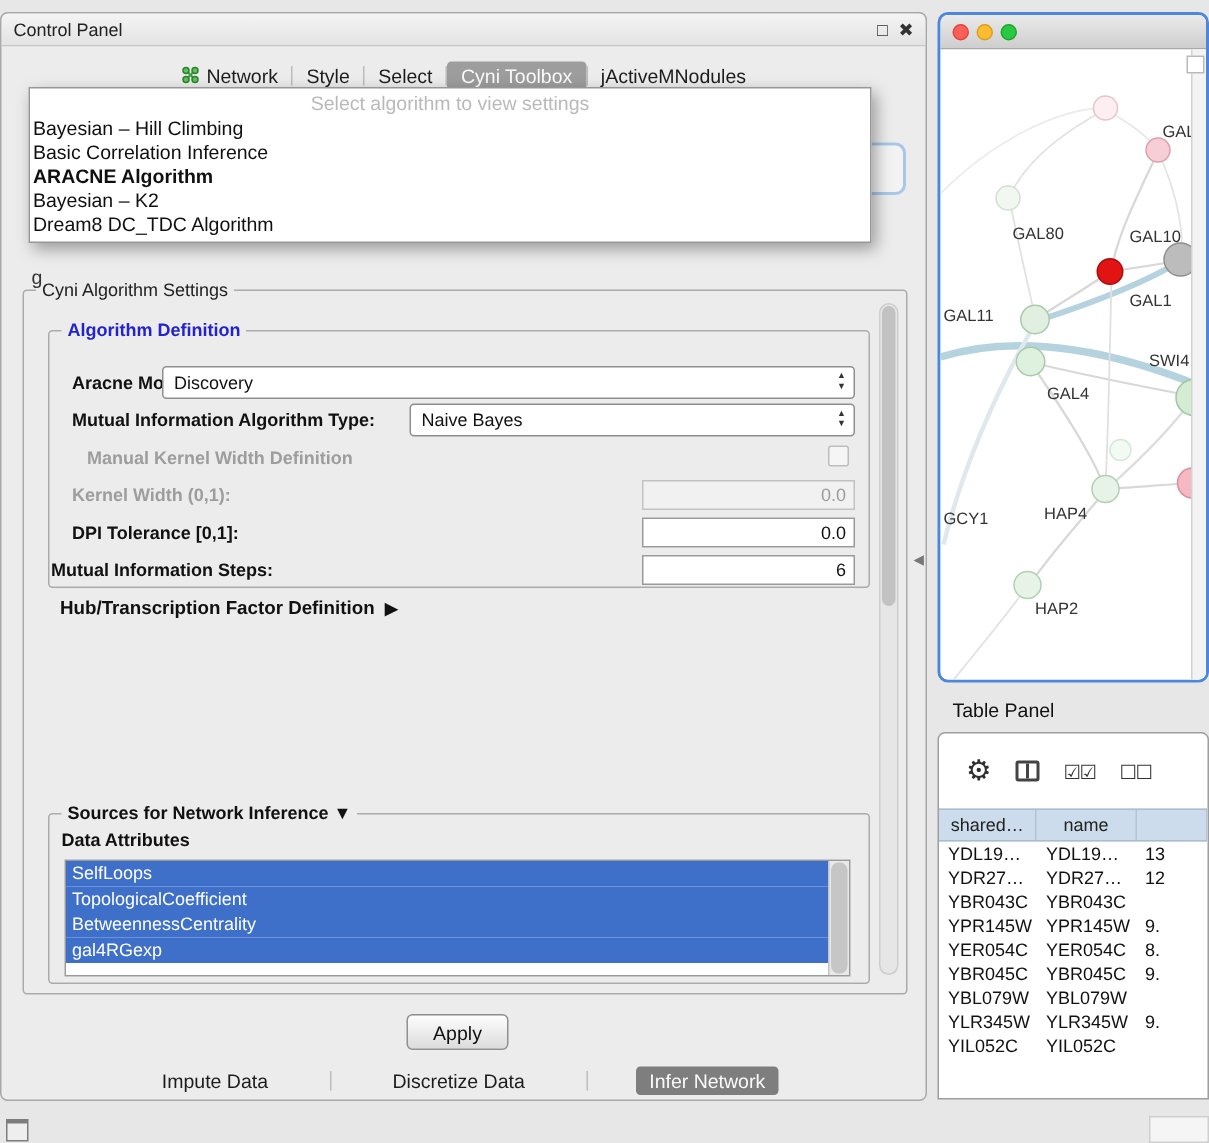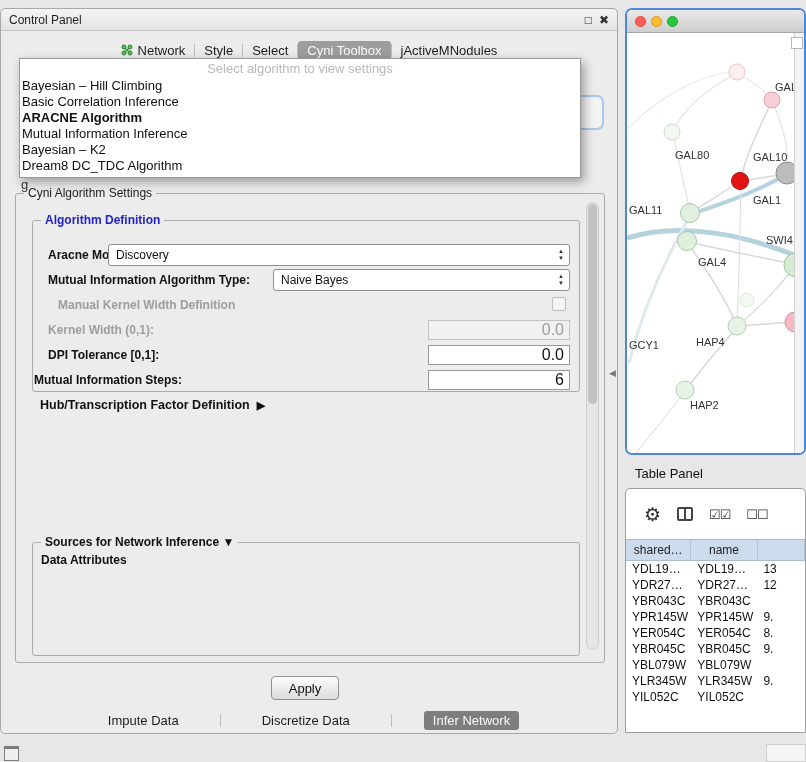--- a/index.html
+++ b/index.html
@@ -35,21 +35,21 @@
 
   .vtrack{position:absolute;width:13px;background:#e6e6e6;border:1px solid #cdcdcd;border-radius:7px;box-sizing:border-box;}
   .vthumb{position:absolute;left:1px;right:1px;background:#c2c2c2;border-radius:6px;}
 
   .fl{position:absolute;font-size:12px;font-weight:bold;color:#111;white-space:nowrap;}
   .fl.disabled{color:#9d9d9d;}
   .combo{position:absolute;height:22px;background:#fff;border:1px solid #8f8f8f;border-radius:3px;font-size:12px;color:#111;display:flex;align-items:center;padding:0 20px 0 7px;box-sizing:border-box;}
   .arrows{position:absolute;right:5px;top:3px;font-size:6px;line-height:7px;color:#333;}
   .arrows::before{content:"▲";display:block;}
   .arrows::after{content:"▼";display:block;}
-  .tfield{position:absolute;height:20px;background:#fff;border:1px solid #9a9a9a;font-size:16px;color:#111;display:flex;align-items:center;justify-content:flex-end;padding:0 5px;box-sizing:border-box;}
+  .tfield{position:absolute;height:20px;background:#fff;border:1px solid #9a9a9a;font-size:12px;color:#111;display:flex;align-items:center;justify-content:flex-end;padding:0 5px;box-sizing:border-box;}
   .tfield.disabled{background:#f1f1f1;color:#9c9c9c;border-color:#c2c2c2;}
   .cbox{position:absolute;width:14px;height:14px;border:1px solid #bdbdbd;background:#f5f5f5;border-radius:2px;box-sizing:border-box;}
 
   #hub-row{position:absolute;left:24px;top:204px;font-size:12.5px;font-weight:bold;color:#111;display:flex;align-items:center;gap:7px;}
   .tri{font-size:11px;}
 
   .attr-list{position:absolute;left:10px;top:30px;width:524px;height:78px;border:1px solid #9a9a9a;background:#fff;overflow:hidden;box-sizing:border-box;}
   .attr-item{height:17px;line-height:17px;background:#3e6fc9;color:#fff;font-size:12px;padding-left:4px;width:calc(100% - 13px);box-sizing:border-box;white-space:nowrap;}
   .attr-scroll{position:absolute;right:0;top:0;bottom:0;width:13px;background:#e9e9e9;border-left:1px solid #c4c4c4;}
   .attr-thumb{position:absolute;left:1px;right:1px;top:1px;bottom:1px;background:#c6c6c6;border-radius:5px;}
@@ -134,21 +134,20 @@
 
   <div id="combo-fragment"></div>
   <div id="partial-text">g</div>
 
   <div id="algo-popup">
     <div class="popup-placeholder">Select algorithm to view settings</div>
     <div>
         <div class="popup-item">Bayesian – Hill Climbing</div>
         <div class="popup-item">Basic Correlation Inference</div>
         <div class="popup-item selected">ARACNE Algorithm</div>
-        <div class="popup-item">Mutual Information Inference</div>
         <div class="popup-item">Bayesian – K2</div>
         <div class="popup-item">Dream8 DC_TDC Algorithm</div>
       </div>
   </div>
 
   <div class="group" id="settings-group">
     <span class="legend plain">Cyni Algorithm Settings</span>
 
     <div class="vtrack" style="right:5px;top:8px;height:448px;">
       <div class="vthumb" style="top:1px;height:200px;"></div>
@@ -187,20 +186,31 @@
       <span class="tri">▶</span>
     </div>
 
 
     <div class="group" style="left:16px;top:348px;width:548px;height:114px;">
       <span class="legend plainb">
         <span>Sources for Network Inference</span>
         <span>▼</span>
       </span>
       <span class="fl" style="left:8px;top:10px;">Data Attributes</span>
+      <div class="attr-list">
+        <div>
+            <div class="attr-item">SelfLoops</div>
+            <div class="attr-item">TopologicalCoefficient</div>
+            <div class="attr-item">BetweennessCentrality</div>
+            <div class="attr-item">gal4RGexp</div>
+          </div>
+        <div class="attr-scroll">
+          <div class="attr-thumb"></div>
+        </div>
+      </div>
     </div>
   </div>
 
   <div id="apply-btn">Apply</div>
 
   <div class="cp-bottom-tabs">
     <div class="cp-tab">
         <span>Impute Data</span>
       </div>
     <div class="tab-sep"></div>

